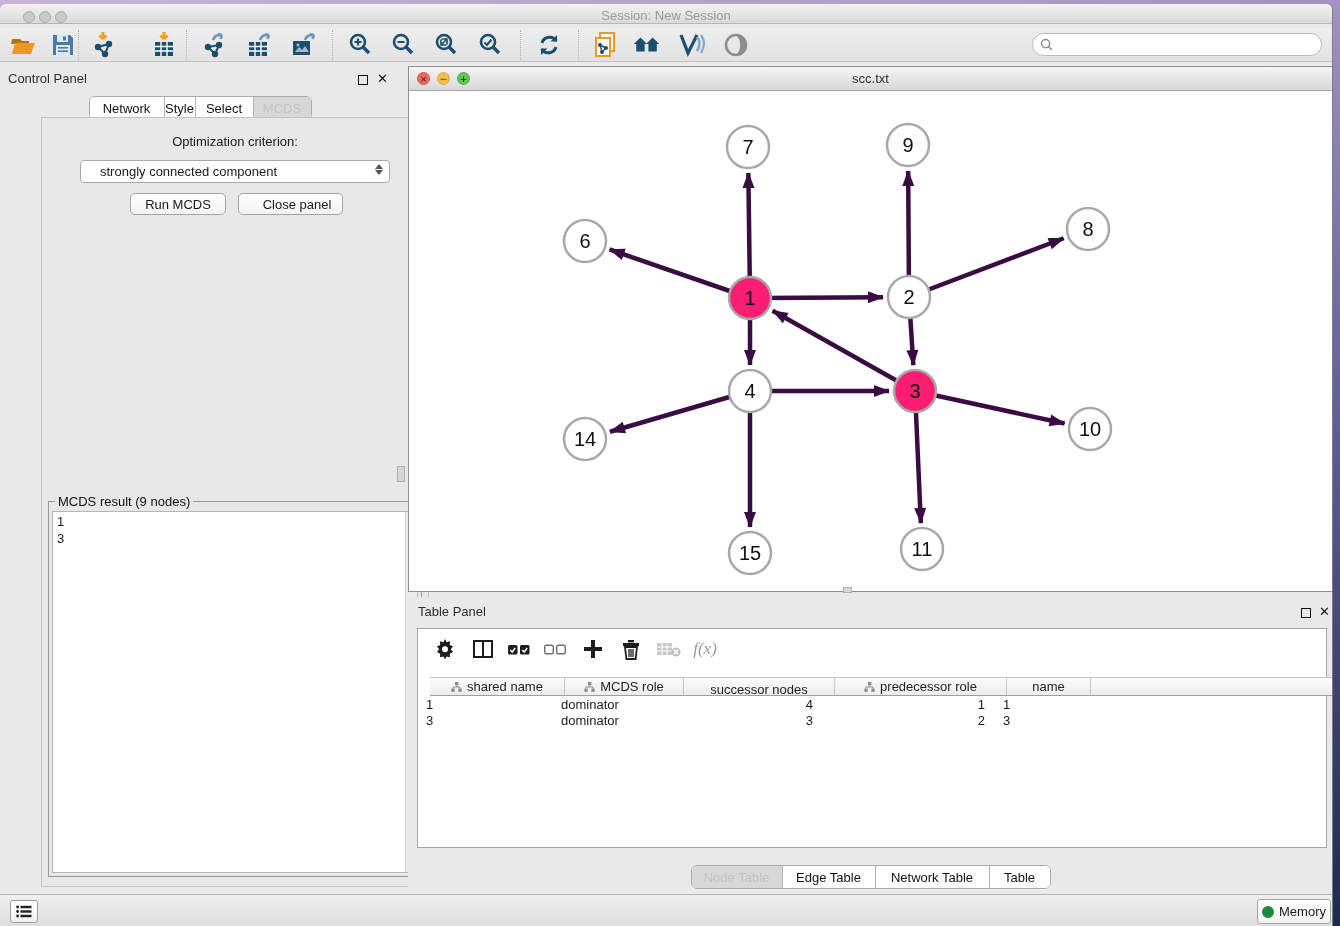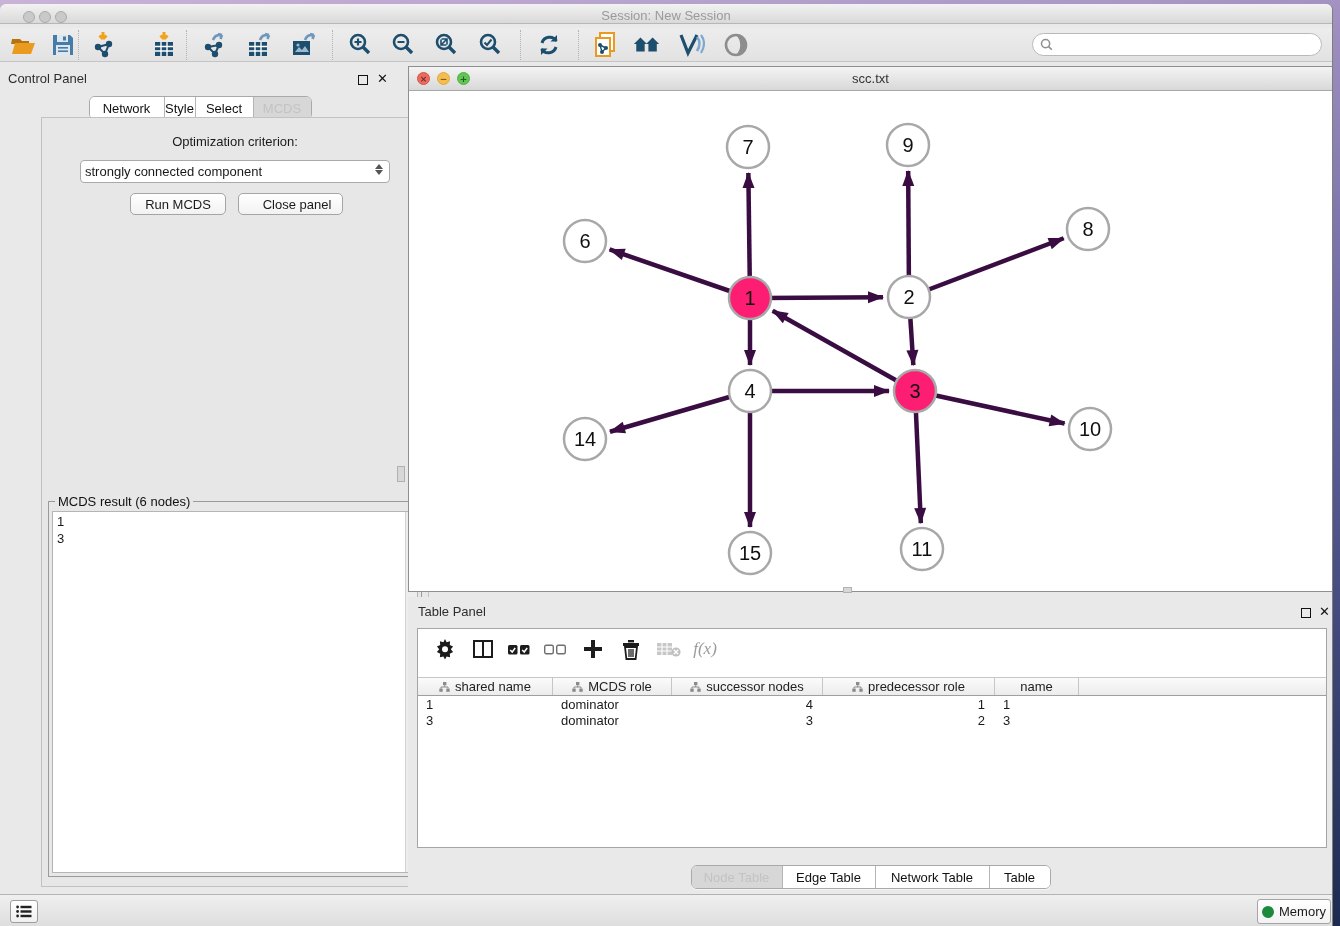--- a/index.html
+++ b/index.html
@@ -29,21 +29,21 @@
   .cpanel { position:absolute; left:0; top:58px; width:400px; height:832px; background:#e9e9e9; }
   .cp-content { position:absolute; left:6px; top:55px; width:388px; height:770px;
     border:1px solid #c2c2c2; background:#e7e7e7;margin-left:35px; }
   .tabgroup { display:flex; border:1px solid #a9a9a9; border-radius:6px; overflow:hidden; background:#fff;
     box-shadow:0 1px 0 rgba(255,255,255,.6); }
   .tab { display:flex; align-items:center; justify-content:center; height:22px;
     border-right:1px solid #b5b5b5; background:#fff; color:#111; cursor:default; }
   .tab:last-child { border-right:none; }
   .tab.sel { background:#d7d7d7; color:#c3c3c3; }
   .combo { position:absolute; left:38px; top:42px; width:310px; height:23px; background:#fff;
-    border:1px solid #a9a9a9; border-radius:4px; display:flex; align-items:center; padding:0 22px 0 4px; }
+    border:1px solid #a9a9a9; border-radius:4px; display:flex; align-items:center; padding:0 22px 0 19px; }
   .combo .steppers { position:absolute; right:6px; top:3px; display:flex; flex-direction:column; gap:1px; }
   .combo .steppers i { width:0; height:0; border-left:4px solid transparent; border-right:4px solid transparent; }
   .combo .steppers i.up { border-bottom:5px solid #555; }
   .combo .steppers i.down { border-top:5px solid #555; }
   .pushbtn { position:absolute; height:22px; background:linear-gradient(#ffffff,#f2f2f2);
     border:1px solid #a5a5a5; border-radius:5px; display:flex; align-items:center; justify-content:center; cursor:default; }
   fieldset.resultbox { position:absolute; left:6px; top:376px; width:374px; height:383px;
     border:1px solid #9a9a9a; background:#e7e7e7; }
   fieldset.resultbox legend { margin-left:6px; padding:0 3px; color:#111; }
   .result-text { position:absolute; left:3px; right:3px; top:2px; bottom:3px; background:#fff;
@@ -58,21 +58,21 @@
   .traffic { position:absolute; top:5px; width:13px; height:13px; border-radius:50%;
     font:bold 9px "DejaVu Sans",sans-serif; color:rgba(0,0,0,.55); display:flex; align-items:center; justify-content:center; }
   .net-canvas { position:absolute; left:0; top:24px; right:0; bottom:0; background:#fff; }
   .grip { position:absolute; width:7px; height:7px; background:#d7d7d7; border:1px solid #b1b1b1; }
   
   .tpanel { position:absolute; left:408px; top:593px; width:925px; height:297px; background:#e9e9e9; }
   .t-container { position:absolute; left:9px; top:31px; width:910px; height:220px;
     background:#fff; border:1px solid #a5a5a5; }
   .t-toolbar { position:absolute; left:0; top:0; width:100%; height:40px; background:#fff; }
   .tti { position:absolute; top:7px; width:26px; height:26px; display:flex; align-items:center; justify-content:center; }
-  .thead { position:absolute; left:0; top:48px; width:100%; height:19px; display:flex;
+  .thead { position:absolute; left:12px; top:48px; width:100%; height:19px; display:flex;
     border-top:1px solid #c6c6c6; border-bottom:1px solid #9f9f9f; background:linear-gradient(#fbfbfb,#ececec); }
   .th { display:flex; align-items:center; justify-content:center; gap:5px; border-right:1px solid #c6c6c6;
     color:#222; position:relative; }
   .trow { position:absolute; left:0; width:100%; height:16px; display:flex; background:#fff; }
   .td { overflow:hidden; white-space:nowrap; line-height:16px; }
   .td.al { text-align:left; padding-left:8px; }
   .td.ar { text-align:right; padding-right:10px; }
   .t-tabs { position:absolute; left:0; right:0; top:268px; display:flex; justify-content:center; }
   
   .statusbar { position:absolute; left:0; top:890px; width:100%; height:32px;
@@ -255,21 +255,21 @@
             <i class="down"></i>
           </span>
       </div>
       <div class="pushbtn" style="left:88px; top:75px; width:96px;">
         <span>Run MCDS</span>
         </div>
       <div class="pushbtn" style="left:196px; top:75px; width:105px;padding-left:13px;">
         <span>Close panel</span>
         </div>
       <fieldset class="resultbox">
-        <legend>MCDS result (6 nodes)</legend>
+        <legend>MCDS result (9 nodes)</legend>
         <div style="position:relative; width:100%; height:100%;">
           <div class="result-text" id="result-text">1
 3</div>
           <div class="result-scroll"></div>
         </div>
       </fieldset>
     </div>
   </div>
 
   <span class="grip" style="left:397px; top:462px; width:8px; height:16px;"></span>
@@ -421,21 +421,21 @@
           </div>
           <div class="th" style="width: 119px;">
             <svg width="11" height="10" viewBox="0 0 11 10">
               <rect x="4" y="0" width="3.4" height="3.2" fill="#8b8b8b"></rect>
               <rect x="0.3" y="6.6" width="3.4" height="3.2" fill="#8b8b8b"></rect>
               <rect x="7.3" y="6.6" width="3.4" height="3.2" fill="#8b8b8b"></rect>
               <path d="M5.7 3.2 v1.8 M2 6.6 v-1.6 h7 v1.6" stroke="#8b8b8b" stroke-width="1" fill="none"></path>
             </svg>
             <span>MCDS role</span>
           </div>
-          <div class="th" style="width: 151px;">
+          <div class="th" style="width: 151px; flex-direction: column;">
             <svg width="11" height="10" viewBox="0 0 11 10">
               <rect x="4" y="0" width="3.4" height="3.2" fill="#8b8b8b"></rect>
               <rect x="0.3" y="6.6" width="3.4" height="3.2" fill="#8b8b8b"></rect>
               <rect x="7.3" y="6.6" width="3.4" height="3.2" fill="#8b8b8b"></rect>
               <path d="M5.7 3.2 v1.8 M2 6.6 v-1.6 h7 v1.6" stroke="#8b8b8b" stroke-width="1" fill="none"></path>
             </svg>
             <span>successor nodes</span>
           </div>
           <div class="th" style="width: 172px;">
             <svg width="11" height="10" viewBox="0 0 11 10">

